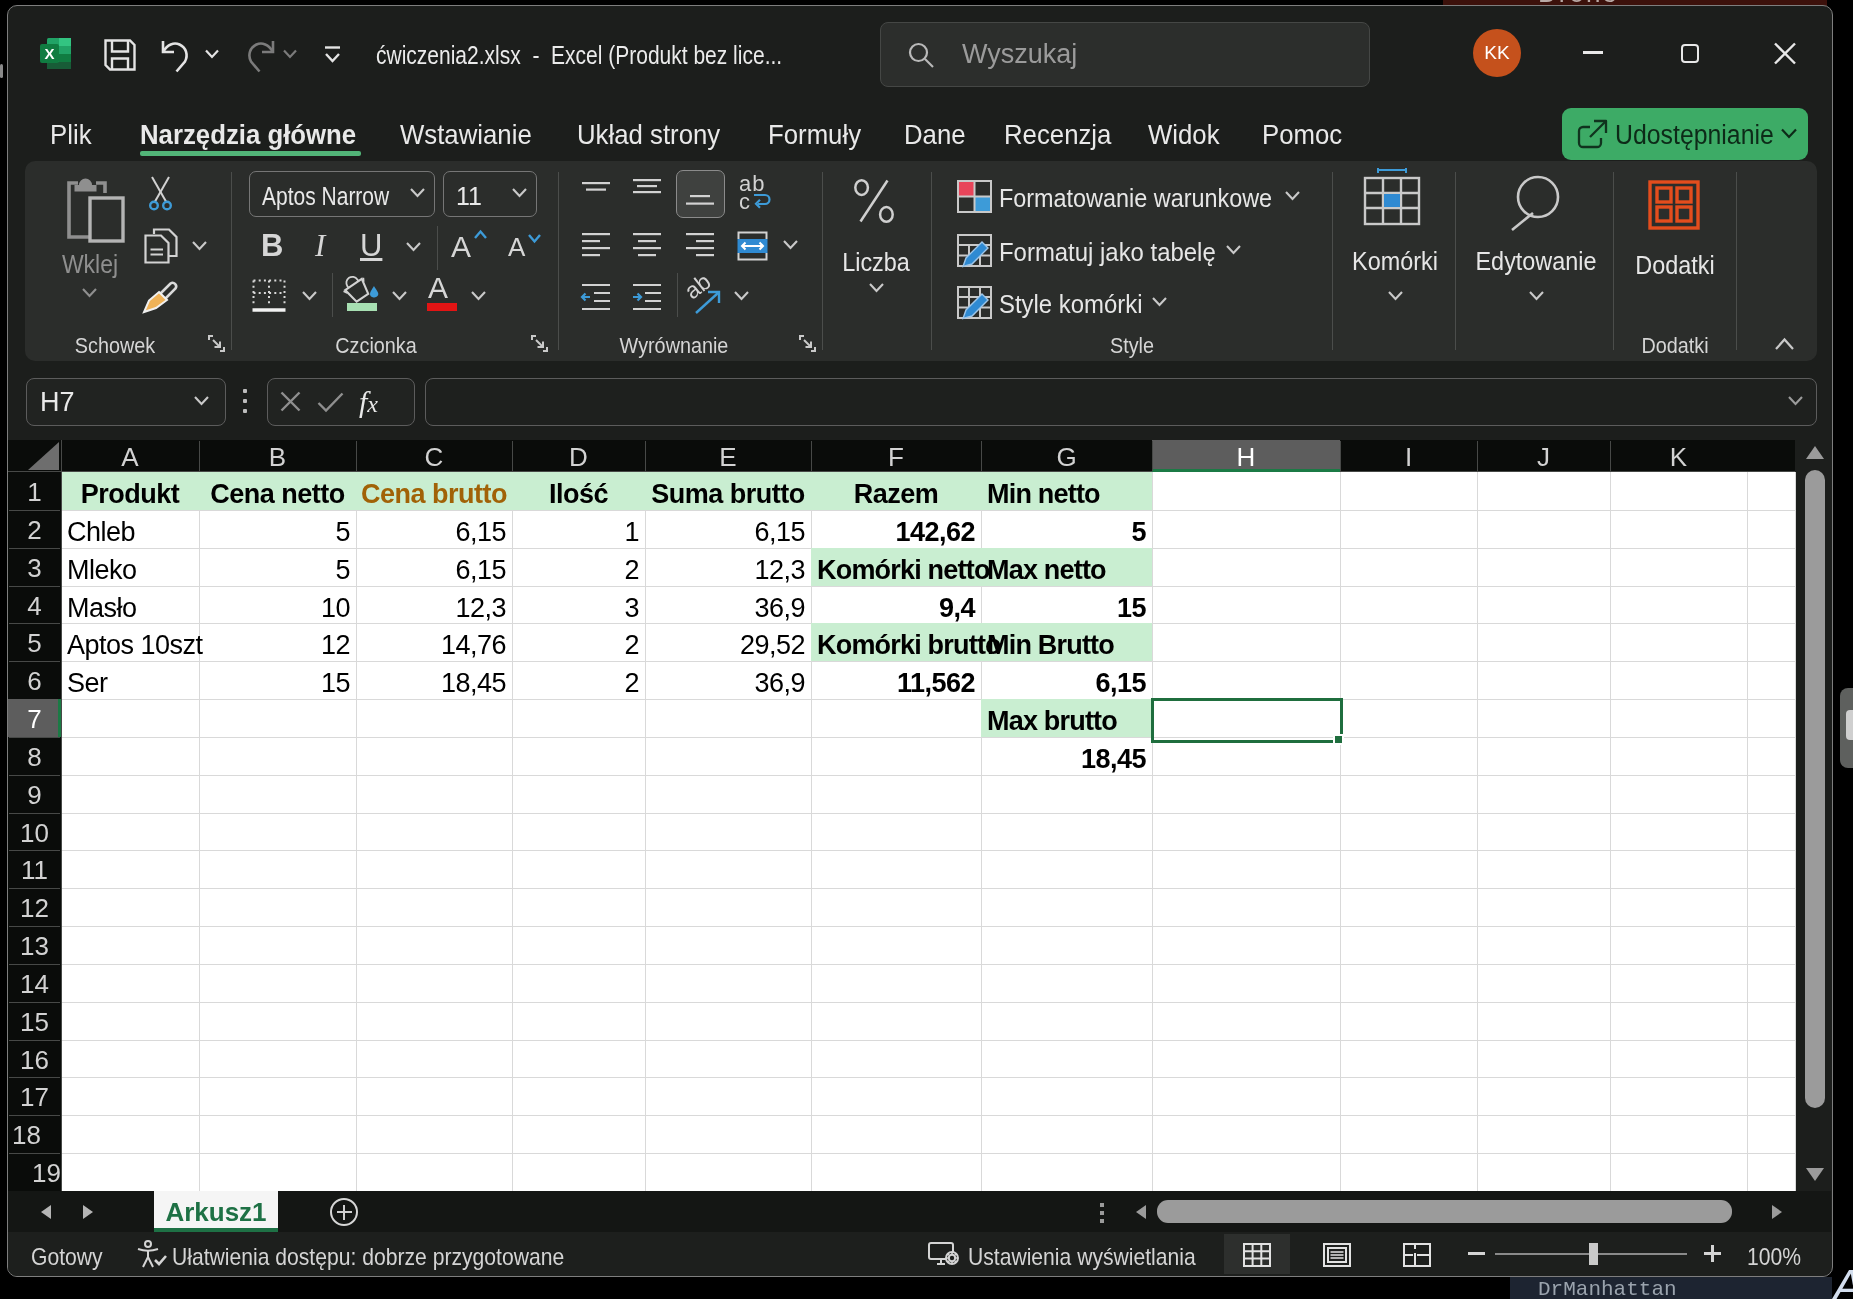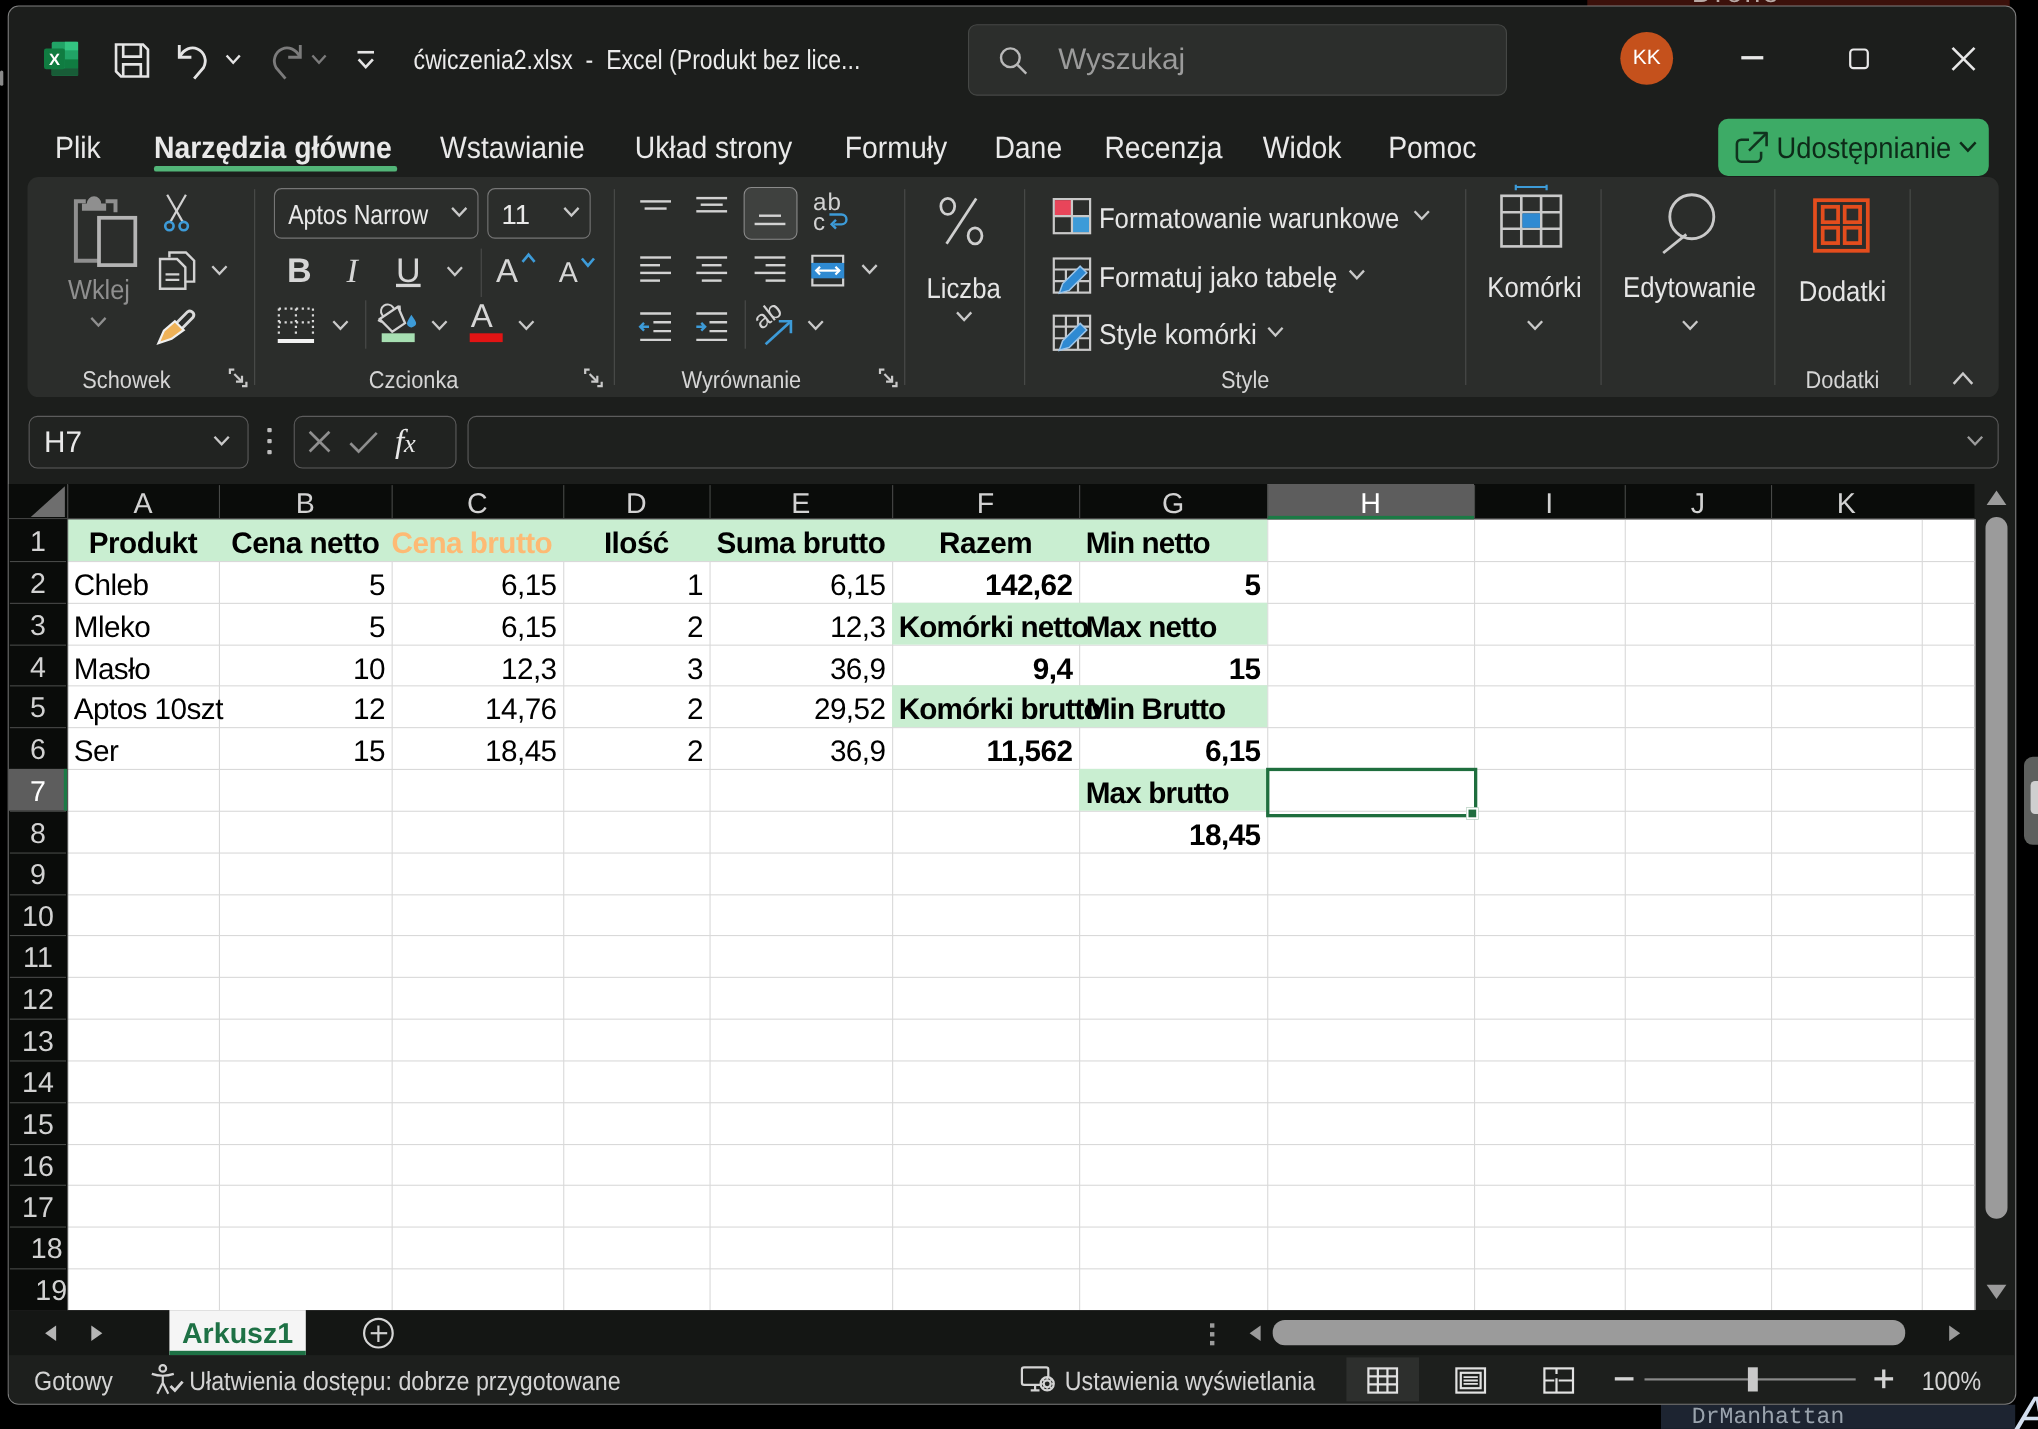--- a/index.html
+++ b/index.html
@@ -452,28 +452,28 @@
 <div class="txt" style="left:8px;top:931px;width:53px;text-align:center;font-size:26px;color:#d2d2d2">13</div>
 <div class="abs" style="left:9px;top:964px;width:51px;height:1px;background:#474947"></div>
 <div class="txt" style="left:8px;top:969px;width:53px;text-align:center;font-size:26px;color:#d2d2d2">14</div>
 <div class="abs" style="left:9px;top:1002px;width:51px;height:1px;background:#474947"></div>
 <div class="txt" style="left:8px;top:1007px;width:53px;text-align:center;font-size:26px;color:#d2d2d2">15</div>
 <div class="abs" style="left:9px;top:1040px;width:51px;height:1px;background:#474947"></div>
 <div class="txt" style="left:8px;top:1045px;width:53px;text-align:center;font-size:26px;color:#d2d2d2">16</div>
 <div class="abs" style="left:9px;top:1077px;width:51px;height:1px;background:#474947"></div>
 <div class="txt" style="left:8px;top:1082px;width:53px;text-align:center;font-size:26px;color:#d2d2d2">17</div>
 <div class="abs" style="left:9px;top:1115px;width:51px;height:1px;background:#474947"></div>
-<div class="txt" style="left:16px;top:1120px;width:53px;text-align:center;font-size:26px;color:#d2d2d2">18</div>
+<div class="txt" style="left:0;top:1120px;width:53px;text-align:center;font-size:26px;color:#d2d2d2">18</div>
 <div class="abs" style="left:9px;top:1153px;width:51px;height:1px;background:#474947"></div>
 <div class="txt" style="left:8px;top:1158px;width:53px;text-align:right;font-size:26px;color:#d2d2d2">19</div>
 <div class="abs" style="left:9px;top:1191px;width:51px;height:1px;background:#474947"></div>
 <div class="abs" style="left:61px;top:440px;width:1px;height:751px;background:#474947;z-index:3"></div>
 <div class="txt" style="left:61px;width:138px;text-align:center;top:479px;font-size:27px;font-weight:bold;color:#000;letter-spacing:-0.5px">Produkt</div>
 <div class="txt" style="left:199px;width:157px;text-align:center;top:479px;font-size:27px;font-weight:bold;color:#000;letter-spacing:-0.5px">Cena netto</div>
-<div class="txt" style="left:356px;width:156px;top:479px;font-size:27px;font-weight:bold;color:#fdba74;letter-spacing:-0.5px">Cena brutto</div>
+<div class="txt" style="left:356px;width:156px;text-align:center;top:479px;font-size:27px;font-weight:bold;color:#a16207;letter-spacing:-0.5px">Cena brutto</div>
 <div class="txt" style="left:512px;width:133px;text-align:center;top:479px;font-size:27px;font-weight:bold;color:#000;letter-spacing:-0.5px">Ilość</div>
 <div class="txt" style="left:645px;width:166px;text-align:center;top:479px;font-size:27px;font-weight:bold;color:#000;letter-spacing:-0.5px">Suma brutto</div>
 <div class="txt" style="left:811px;width:170px;text-align:center;top:479px;font-size:27px;font-weight:bold;color:#000;letter-spacing:-0.5px">Razem</div>
 <div class="txt" style="left:987px;top:479px;font-size:27px;font-weight:bold;color:#000;letter-spacing:-0.8px">Min netto</div>
 <div class="txt" style="left:67px;top:517px;font-size:27px;font-weight:normal;color:#000;letter-spacing:-0.5px">Chleb</div>
 <div class="txt" style="left:199px;width:151px;text-align:right;top:517px;font-size:27px;font-weight:normal;color:#000;letter-spacing:-0.5px">5</div>
 <div class="txt" style="left:356px;width:150px;text-align:right;top:517px;font-size:27px;font-weight:normal;color:#000;letter-spacing:-0.5px">6,15</div>
 <div class="txt" style="left:512px;width:127px;text-align:right;top:517px;font-size:27px;font-weight:normal;color:#000;letter-spacing:-0.5px">1</div>
 <div class="txt" style="left:645px;width:160px;text-align:right;top:517px;font-size:27px;font-weight:normal;color:#000;letter-spacing:-0.5px">6,15</div>
 <div class="txt" style="left:67px;top:555px;font-size:27px;font-weight:normal;color:#000;letter-spacing:-0.5px">Mleko</div>

